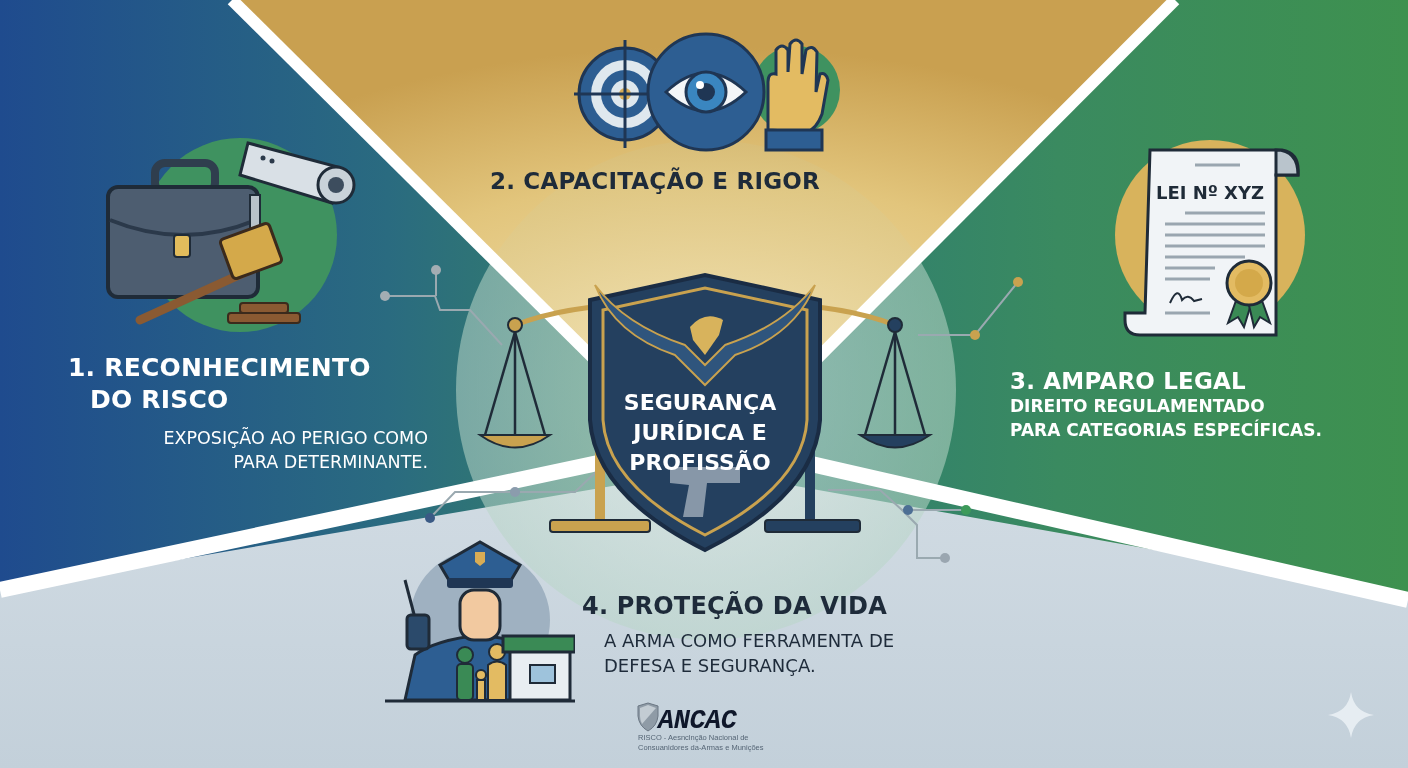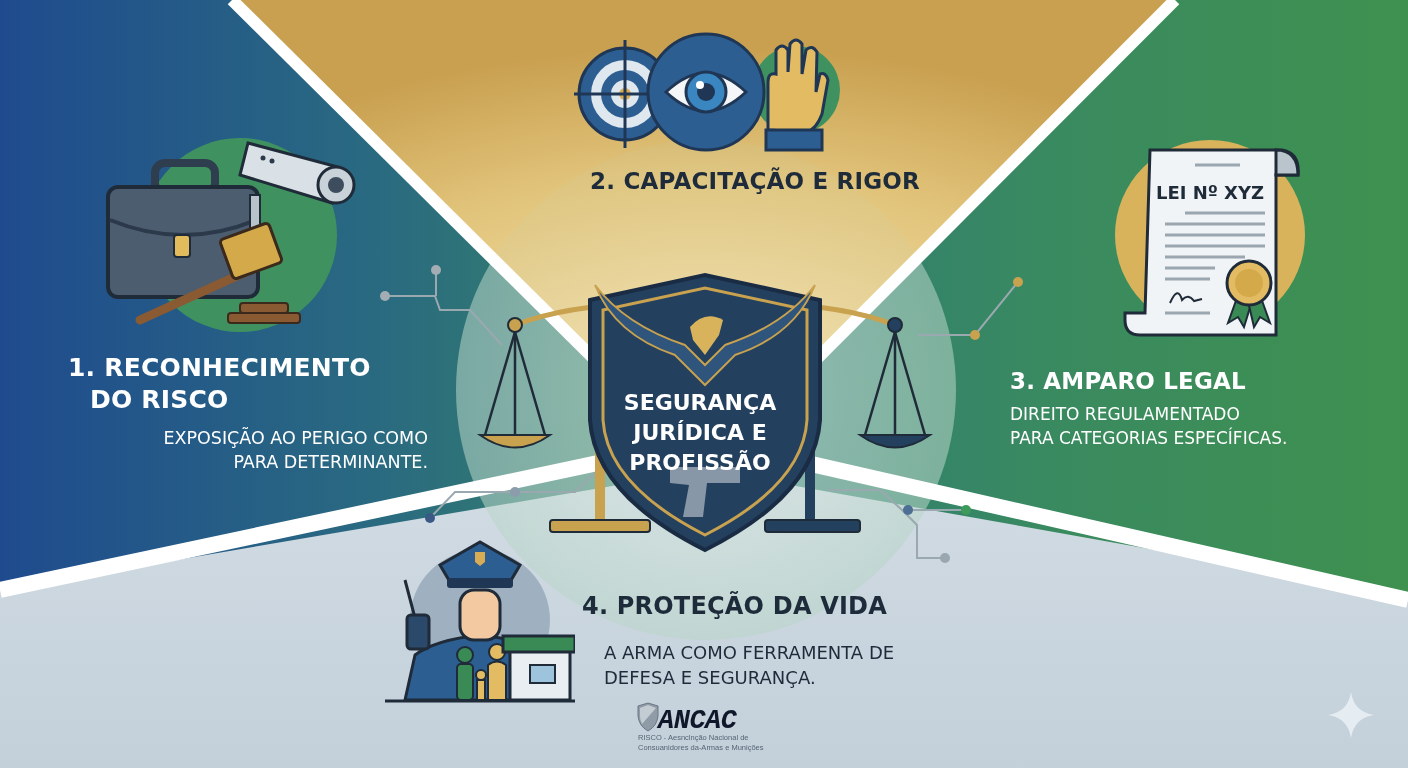--- a/index.html
+++ b/index.html
@@ -3,26 +3,26 @@
 <meta charset="utf-8">
 <style>
   html,body{margin:0;padding:0;}
   body{width:1408px;height:768px;overflow:hidden;position:relative;font-family:"DejaVu Sans","Liberation Sans",sans-serif;background:#cfd9e1;}
   .bg{position:absolute;left:0;top:0;width:1408px;height:768px;}
   .abs{position:absolute;}
   .title{font-weight:bold;letter-spacing:0.2px;}
   .t1{left:68px;top:352px;width:360px;color:#fff;font-size:25px;line-height:32px;}
   .t1 .sub{font-weight:normal;font-size:17.5px;line-height:24px;margin-top:10px;padding-left:22px;text-align:right;}
   .t1 .l2{padding-left:22px;display:block;}
-  .t2{left:490px;top:168px;width:430px;text-align:right;color:#1e2b3a;font-size:23px;}
+  .t2{left:490px;top:168px;width:430px;text-align:left;color:#1e2b3a;font-size:23px;}
   .t2 .sub{font-weight:normal;font-size:17.5px;line-height:24px;margin-top:6px;}
   .t3{left:1010px;top:368px;width:360px;text-align:left;color:#fff;font-size:23px;}
-  .t3 .sub{font-weight:normal;font-size:17px;line-height:24px;margin-top:8px;}
+  .t3 .sub{font-weight:bold;font-size:17px;line-height:24px;}
   .t4{left:582px;top:592px;width:400px;color:#1e2b3a;font-size:24px;}
-  .t4 .sub{font-weight:normal;font-size:18px;line-height:25px;margin-top:20px;padding-left:22px;}
+  .t4 .sub{font-weight:normal;font-size:18px;line-height:25px;margin-top:8px;padding-left:22px;}
   .shield-text{left:590px;top:388px;width:220px;text-align:center;color:#fff;font-weight:bold;font-size:22px;line-height:30px;}
   .logo{left:636px;top:700px;width:160px;}
   .logo-name{font-family:Liberation Mono, monospace;font-style:italic;font-weight:bold;font-size:27px;color:#0f172a;position:absolute;left:22px;top:6px;letter-spacing:-0.5px;}
   .logo-sub{position:absolute;left:2px;top:33px;font-size:7.5px;line-height:10px;color:#556575;white-space:nowrap;font-family:"Liberation Sans",sans-serif;}
   .sparkle{left:1326px;top:690px;}
 </style>
 </head>
 <body>
 
 <svg class="bg" viewBox="0 0 1408 768" xmlns="http://www.w3.org/2000/svg">

